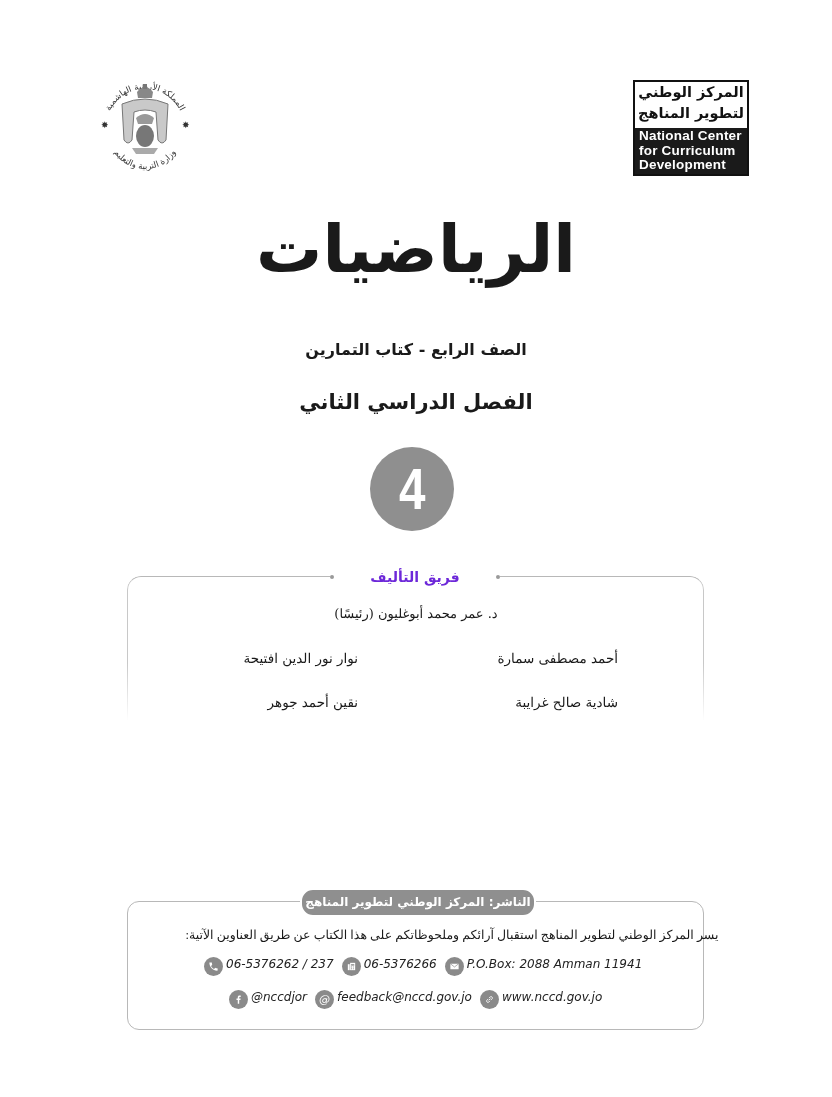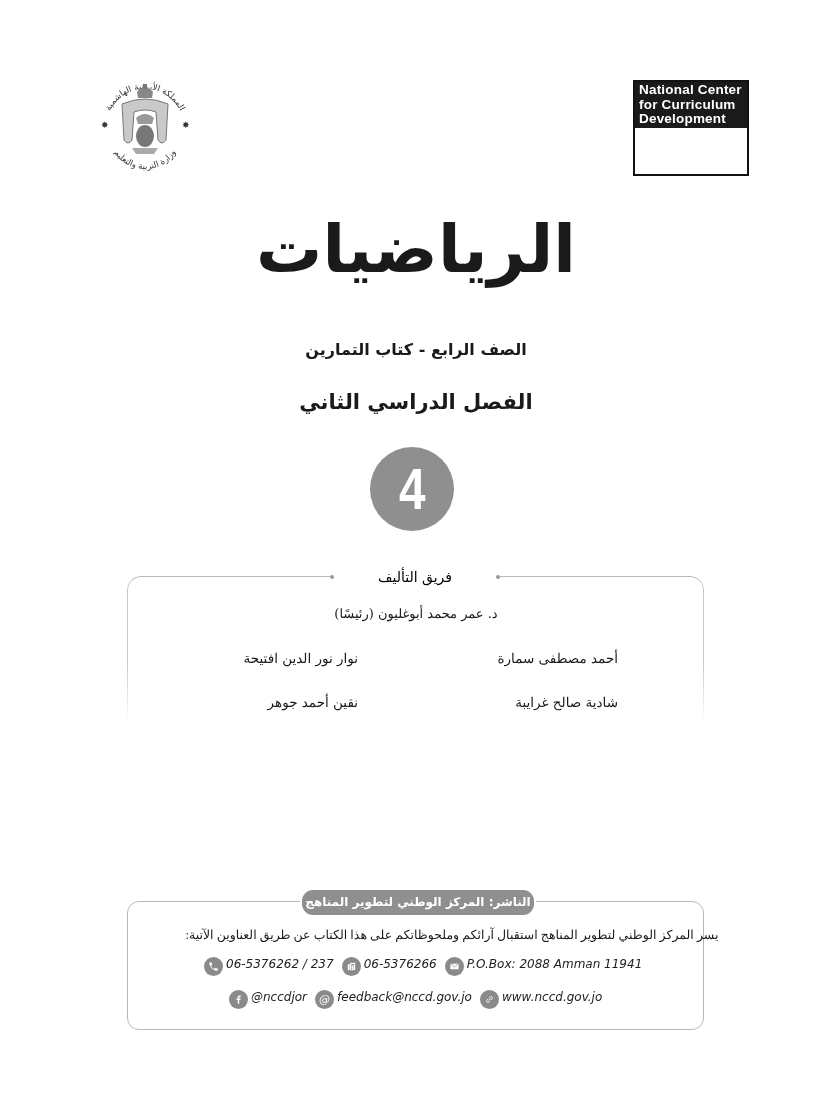--- a/index.html
+++ b/index.html
@@ -31,21 +31,21 @@
     .grade-circle span { font-family: "Liberation Sans", sans-serif; font-weight: bold; font-size: 58px; color: #fff; line-height: 1; transform: scaleX(0.82); }
 
     
     .authors-box { left: 127px; top: 576px; width: 577px; height: 145px; box-sizing: border-box;
       border-top: 1.5px solid #b8b8b8; border-left: 1.5px solid #c8c8c8; border-right: 1.5px solid #c8c8c8;
       border-radius: 14px 14px 0 0;
       -webkit-mask-image: linear-gradient(to bottom, #000 60%, transparent 100%);
       mask-image: linear-gradient(to bottom, #000 60%, transparent 100%); }
     .authors-header { left: 330px; top: 566px; width: 170px; height: 22px; background: #fff; display: flex; align-items: center; justify-content: space-between; }
     .dot { width: 4px; height: 4px; border-radius: 50%; background: #9a9a9a; }
-    .authors-title { font-weight: normal; font-size: 14px; direction: rtl; color: #000000; }
+    .authors-title { font-weight: bold; font-size: 14px; direction: rtl; color: #6d28d9; }
     .author-head { left: 0; top: 602px; width: 832px; text-align: center; direction: rtl; font-family: "DejaVu Serif", serif; font-size: 13px; line-height: 24px; }
     .author { direction: rtl; font-family: "DejaVu Serif", serif; font-size: 13.5px; line-height: 24px; text-align: right; white-space: nowrap; }
     .a-r { right: 214px; }
     .a-l { right: 474px; }
     .row1 { top: 646px; }
     .row2 { top: 690px; }
 
     
     .pub-box { left: 127px; top: 901px; width: 577px; height: 129px; box-sizing: border-box; border: 1.5px solid #b8b8b8; border-radius: 12px; }
     .pub-badge { left: 300px; top: 888px; width: 232px; height: 25px; border-radius: 13px; background: #8f8f8f; color: #fff;
@@ -81,20 +81,24 @@
 
     <path d="M30 34 Q53 24 76 34 L74 70 Q70 76 66 70 L64 42 Q53 38 42 42 L40 70 Q36 76 32 70 Z" fill="#c9c9c9" stroke="#777" stroke-width="1"></path>
 
     <path d="M44 48 Q53 40 62 48 L60 54 L46 54 Z" fill="#999"></path>
     <ellipse cx="53" cy="66" rx="9" ry="11" fill="#777"></ellipse>
     <path d="M40 78 L66 78 L62 84 L44 84 Z" fill="#aaa"></path>
   </svg>
 </div>
 
 <div class="abs nccd-logo">
+  <div class="nccd-ar">
+    <div>المركز الوطني</div>
+    <div>لتطوير المناهج</div>
+  </div>
   <div class="nccd-en">
     <div>National Center</div>
     <div>for Curriculum</div>
     <div>Development</div>
   </div>
 </div>
 
 <div class="abs title">الرياضيات</div>
 <div class="abs subtitle">الصف الرابع - كتاب التمارين</div>
 <div class="abs semester">الفصل الدراسي الثاني</div>

